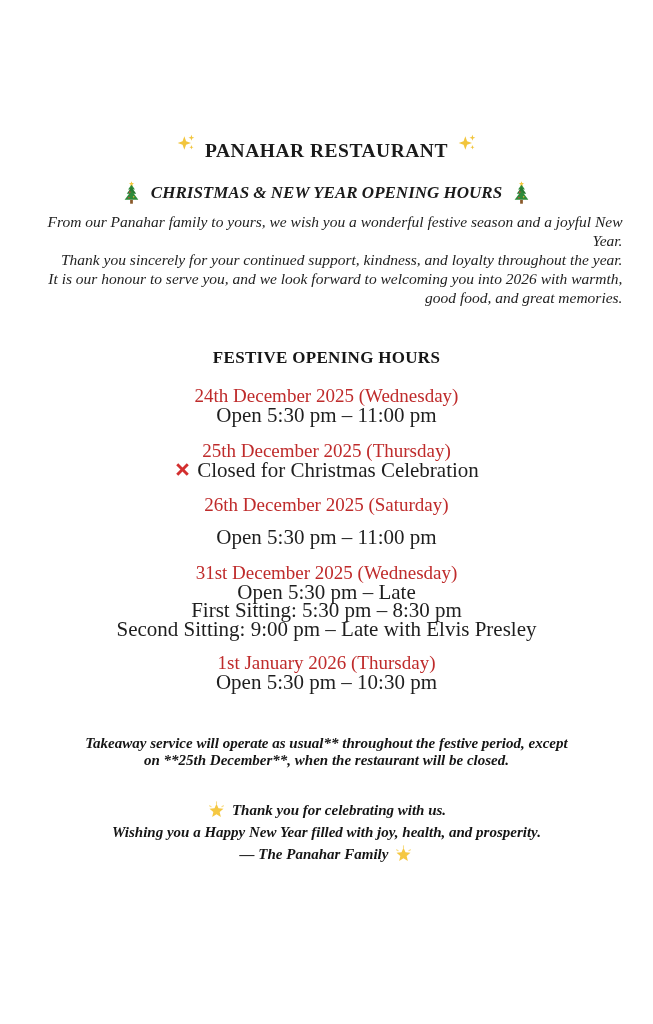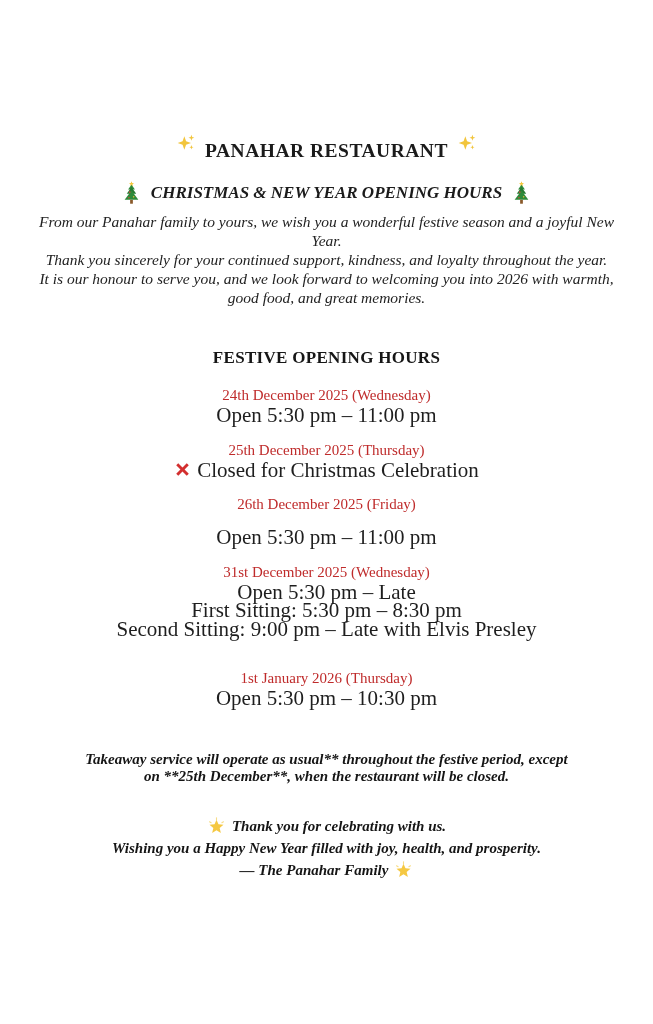--- a/index.html
+++ b/index.html
@@ -21,39 +21,39 @@
   .title {
     font-size: 19.5px; font-weight: bold; letter-spacing: 0.5px; color: #1b1b1b; margin-top: 16px;
   }
   .subtitle-row { margin-top: 19px; text-align: right; }
   .subtitle {
     font-size: 17px; font-weight: bold; font-style: italic; color: #1b1b1b;
   }
 
   .intro {
     margin: 7px auto 0 auto; max-width: 592px;
-    font-style: italic; font-size: 15.5px; line-height: 19px; color: #222;
+    font-style: italic; font-size: 15.5px; line-height: 19px; color: #222; text-align: right;
   }
   .intro p { margin: 0; }
 
   .hours-heading {
     margin-top: 41px; font-size: 17px; font-weight: bold; letter-spacing: 0.3px; color: #161616;
   }
 
   .schedule { margin-top: 17px; }
   .entry { margin-bottom: 15px; }
   .entry-date {
-    color: #bf2b2b; font-size: 15px; line-height: 21px;
+    color: #bf2b2b; font-size: 19px; line-height: 21px;
   }
   .entry-line {
     color: #1e1e1e; font-size: 21px; line-height: 18.5px;
   }
   .entry .closed-row { display: flex; align-items: center; justify-content: center; gap: 6px; }
   .entry-26 .entry-line { margin-top: 13px; }
-  .entry-31 { margin-bottom: 30px; }
+  .entry-31 { margin-bottom: 14px; }
 
   .takeaway {
     margin: 43px auto 0 auto; max-width: 500px;
     font-weight: bold; font-style: italic; font-size: 15px; line-height: 17.5px; color: #151515;
   }
 
   .closing {
     margin-top: 31px;
     font-weight: bold; font-style: italic; font-size: 15px; line-height: 17px; color: #151515;
   }
@@ -125,21 +125,21 @@
         <div class="entry-date">25th December 2025 (Thursday)</div>
         <div class="entry-line closed-row">
           <svg class="svg-icon" viewBox="0 0 20 20" width="17" height="17" aria-hidden="true">
             <path d="M2.6 5 L5 2.6 L10 7.6 L15 2.6 L17.4 5 L12.4 10 L17.4 15 L15 17.4 L10 12.4 L5 17.4 L2.6 15 L7.6 10 Z" fill="#d32f2f"></path>
           </svg>
           <span>Closed for Christmas Celebration</span>
         </div>
       </div>
 
       <div class="entry entry-26">
-        <div class="entry-date">26th December 2025 (Friday)</div>
+        <div class="entry-date">26th December 2025 (Saturday)</div>
         <div class="entry-line">Open 5:30 pm – 11:00 pm</div>
       </div>
 
       <div class="entry entry-31">
         <div class="entry-date">31st December 2025 (Wednesday)</div>
         <div class="entry-line">Open 5:30 pm – Late</div>
         <div class="entry-line">First Sitting: 5:30 pm – 8:30 pm</div>
         <div class="entry-line">Second Sitting: 9:00 pm – Late with Elvis Presley</div>
       </div>
 

